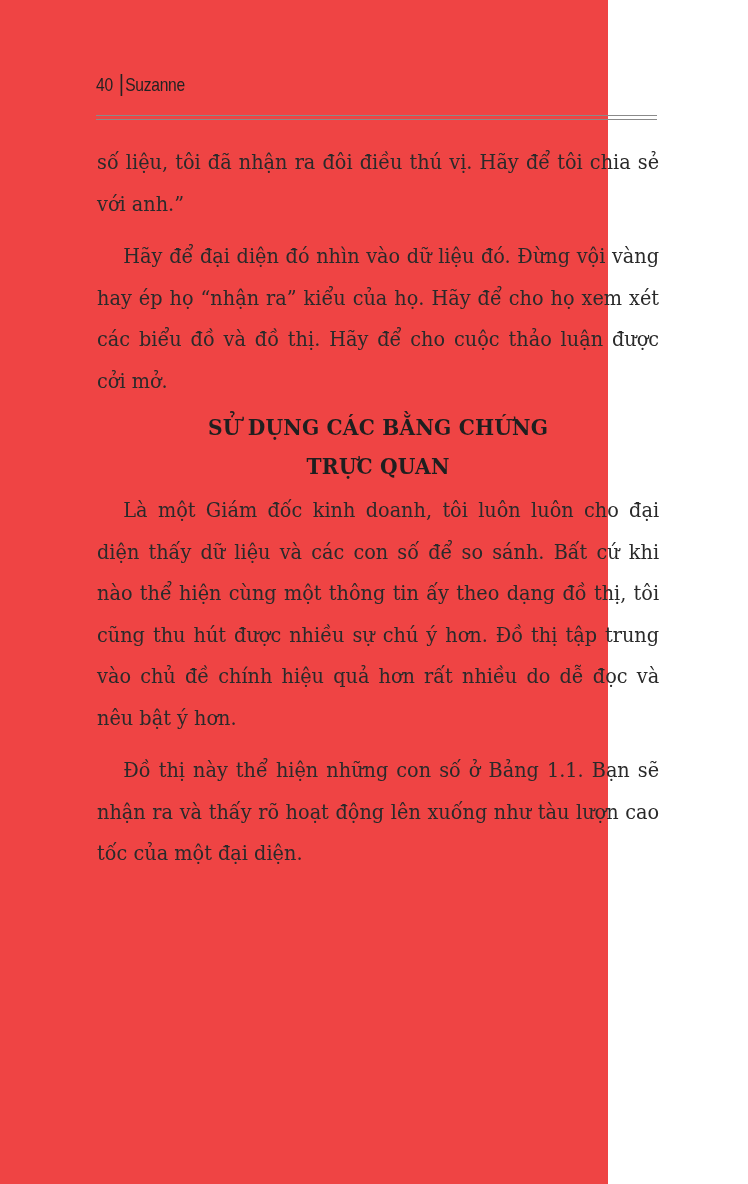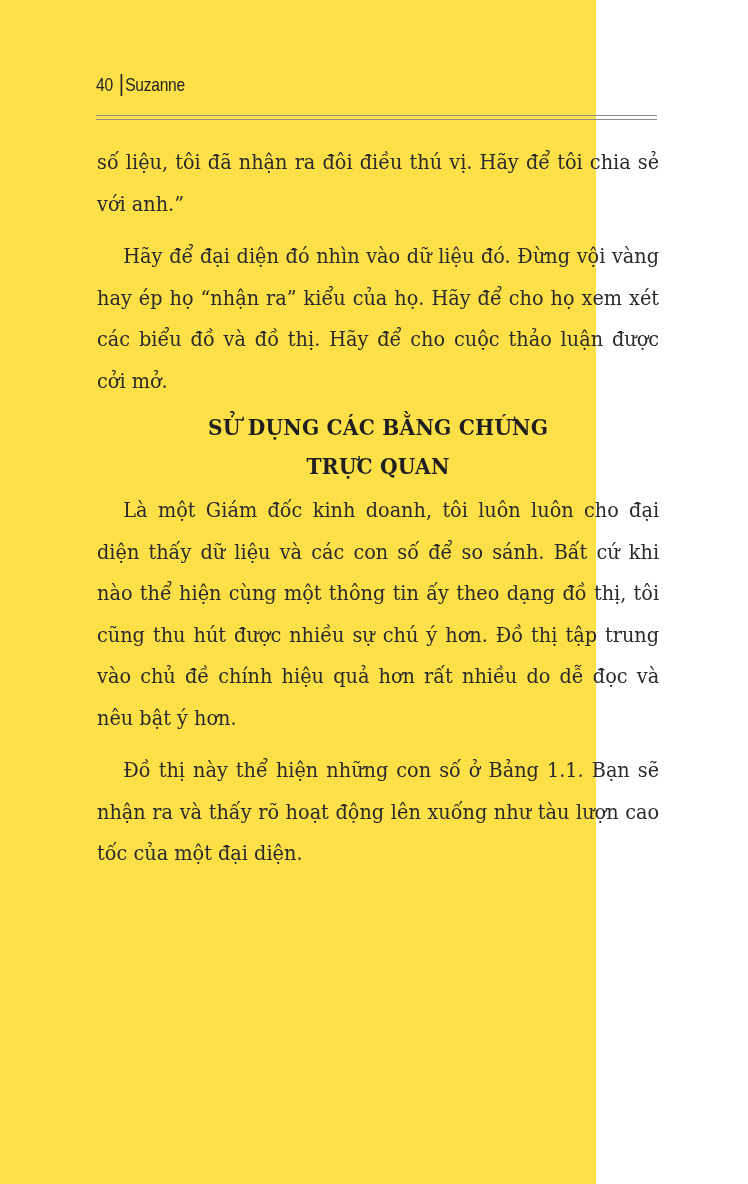--- a/index.html
+++ b/index.html
@@ -1,17 +1,17 @@
 <!DOCTYPE html>
 <html><head>
   <meta charset="utf-8">
   <style>
     html, body { margin: 0; padding: 0; background: #ffffff; }
     body { width: 748px; height: 1184px; position: relative; overflow: hidden; }
-    .page { position: absolute; left: 0; top: 0; width: 596px; height: 1184px; background: #fde047; }
+    .page { position: absolute; left: 0; top: 0; width: 596px; height: 1184px; background: #ef4444; padding-left: 12px; }
     .running-head {
       position: absolute; left: 96px; top: 74px;
       font-family: "Liberation Sans", sans-serif;
       font-size: 19px; color: #222; letter-spacing: -0.3px;
       transform: scaleX(0.82); transform-origin: left center;
       display: flex; align-items: center; white-space: nowrap;
     }
     .running-head .pnum { margin-right: 9px; }
     .running-head .bar { display: inline-block; width: 2px; height: 22px; background: #222; margin-right: 4px; }
     .rule { position: absolute; left: 96px; width: 561px; height: 1px; background: #8a8a8a; }

